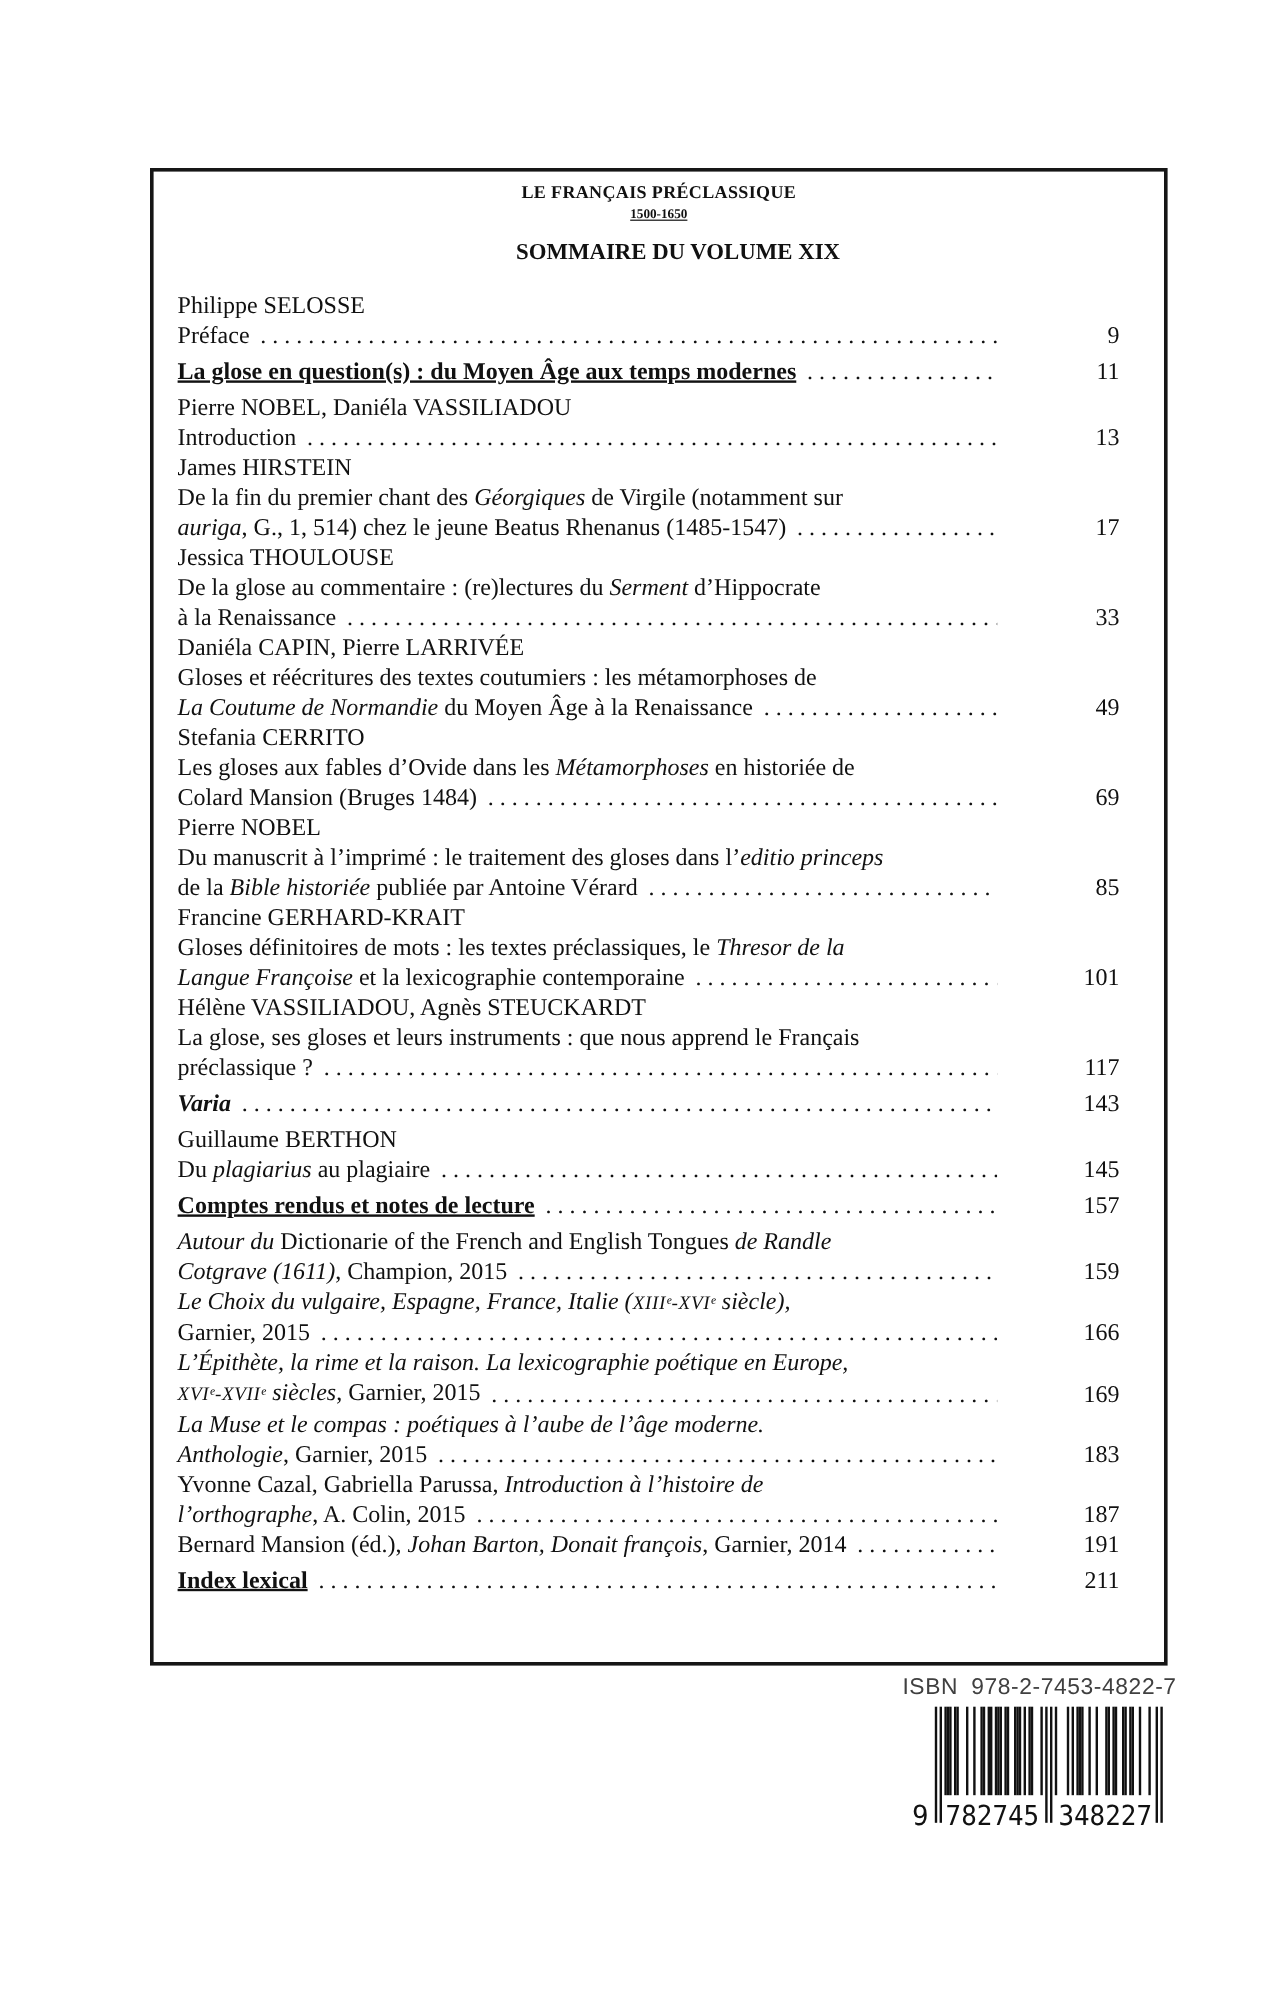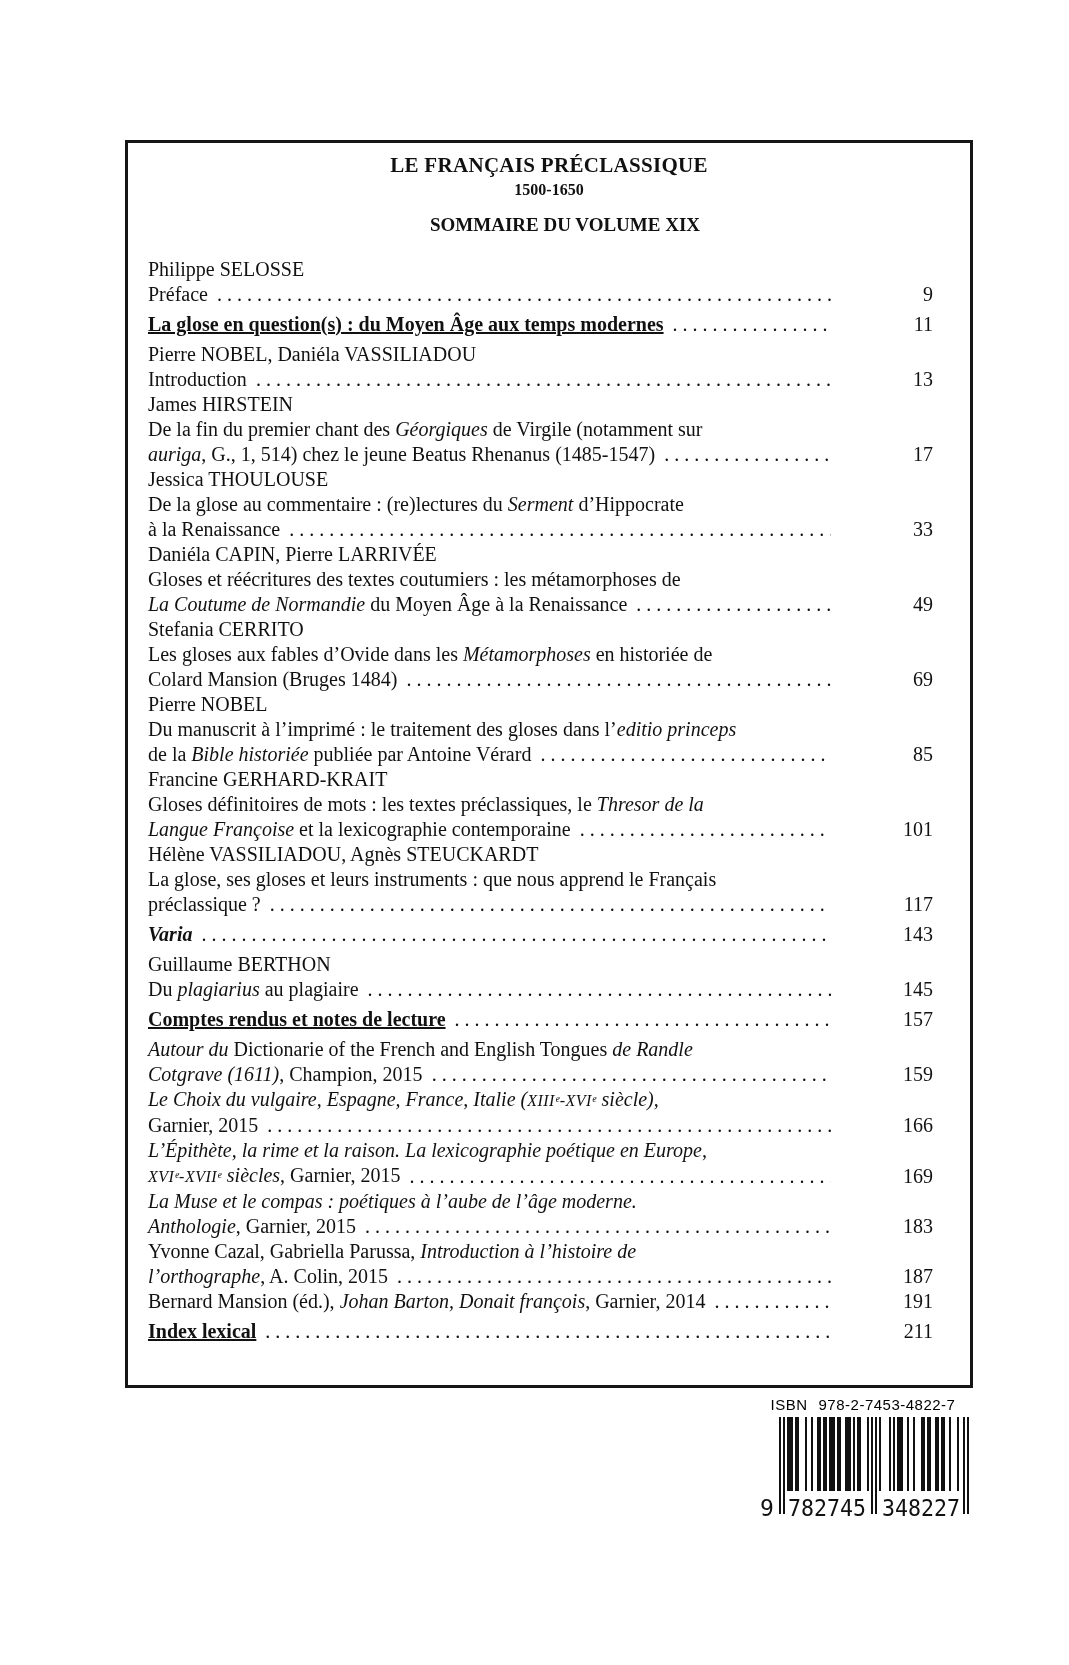--- a/index.html
+++ b/index.html
@@ -6,42 +6,42 @@
   body{
     width:1069px;height:1665px;position:relative;background:#ffffff;
     font-family:"Liberation Serif",serif;color:#111111;overflow:hidden;
   }
   .page{position:absolute;inset:0;background:#ffffff;}
   .frame{
     position:absolute;left:125px;top:140px;width:848px;height:1248px;
     border:3px solid #161616;box-sizing:border-box;padding-top:10px;
   }
   .hdr{text-align:center;}
-  .hdr-title{font-size:21px;font-weight:bold;letter-spacing:.3px;}
-  .hdr-years{font-size:16px;font-weight:bold;margin-top:3px;}
+  .hdr-title{font-size:15px;font-weight:bold;letter-spacing:.3px;}
+  .hdr-years{font-size:11px;font-weight:bold;margin-top:3px;text-decoration:underline;}
   .hdr-sommaire{font-size:19px;font-weight:bold;margin-top:15px;padding-left:32px;}
   .toc{margin:21px 37px 0 20px;}
   .row{display:flex;align-items:flex-end;line-height:25px;font-size:20px;}
   .row.gap{margin:5px 0;}
   .txt{white-space:nowrap;flex:none;}
   .s-normal{font-style:normal;font-weight:normal;text-align:center;}
   .s-italic{font-style:italic;}
   .s-bold{font-weight:bold;text-decoration:underline;}
   .s-bold-italic{font-weight:bold;font-style:italic;}
   .s-italic-smallcaps{font-style:italic;font-size:16px;letter-spacing:.5px;}
   .leader{
     flex:1 1 0;min-width:0;overflow:hidden;white-space:nowrap;
     padding-left:9px;margin-right:56px;letter-spacing:5px;
     font-style:normal;font-weight:normal;
   }
   .leader::after{content:"..................................................................................................";}
   .pagenum{flex:none;width:46px;text-align:right;font-style:normal;font-weight:normal;}
   .isbn-block{position:absolute;left:752px;top:1396px;width:222px;text-align:center;}
   .isbn-line{
-    font-family:"Liberation Sans",sans-serif;font-size:15px;color:#000000;
+    font-family:"Liberation Sans",sans-serif;font-size:19px;color:#404040;
     white-space:nowrap;letter-spacing:.5px;
   }
   .isbn-label{margin-right:11px;}
   svg.bc{display:block;margin:4px auto 0 auto;}
   .bc-digit{font-family:"DejaVu Sans Mono",monospace;font-size:23px;fill:#111111;}
 </style>
 </head>
 <body>
 
 <div class="page">

